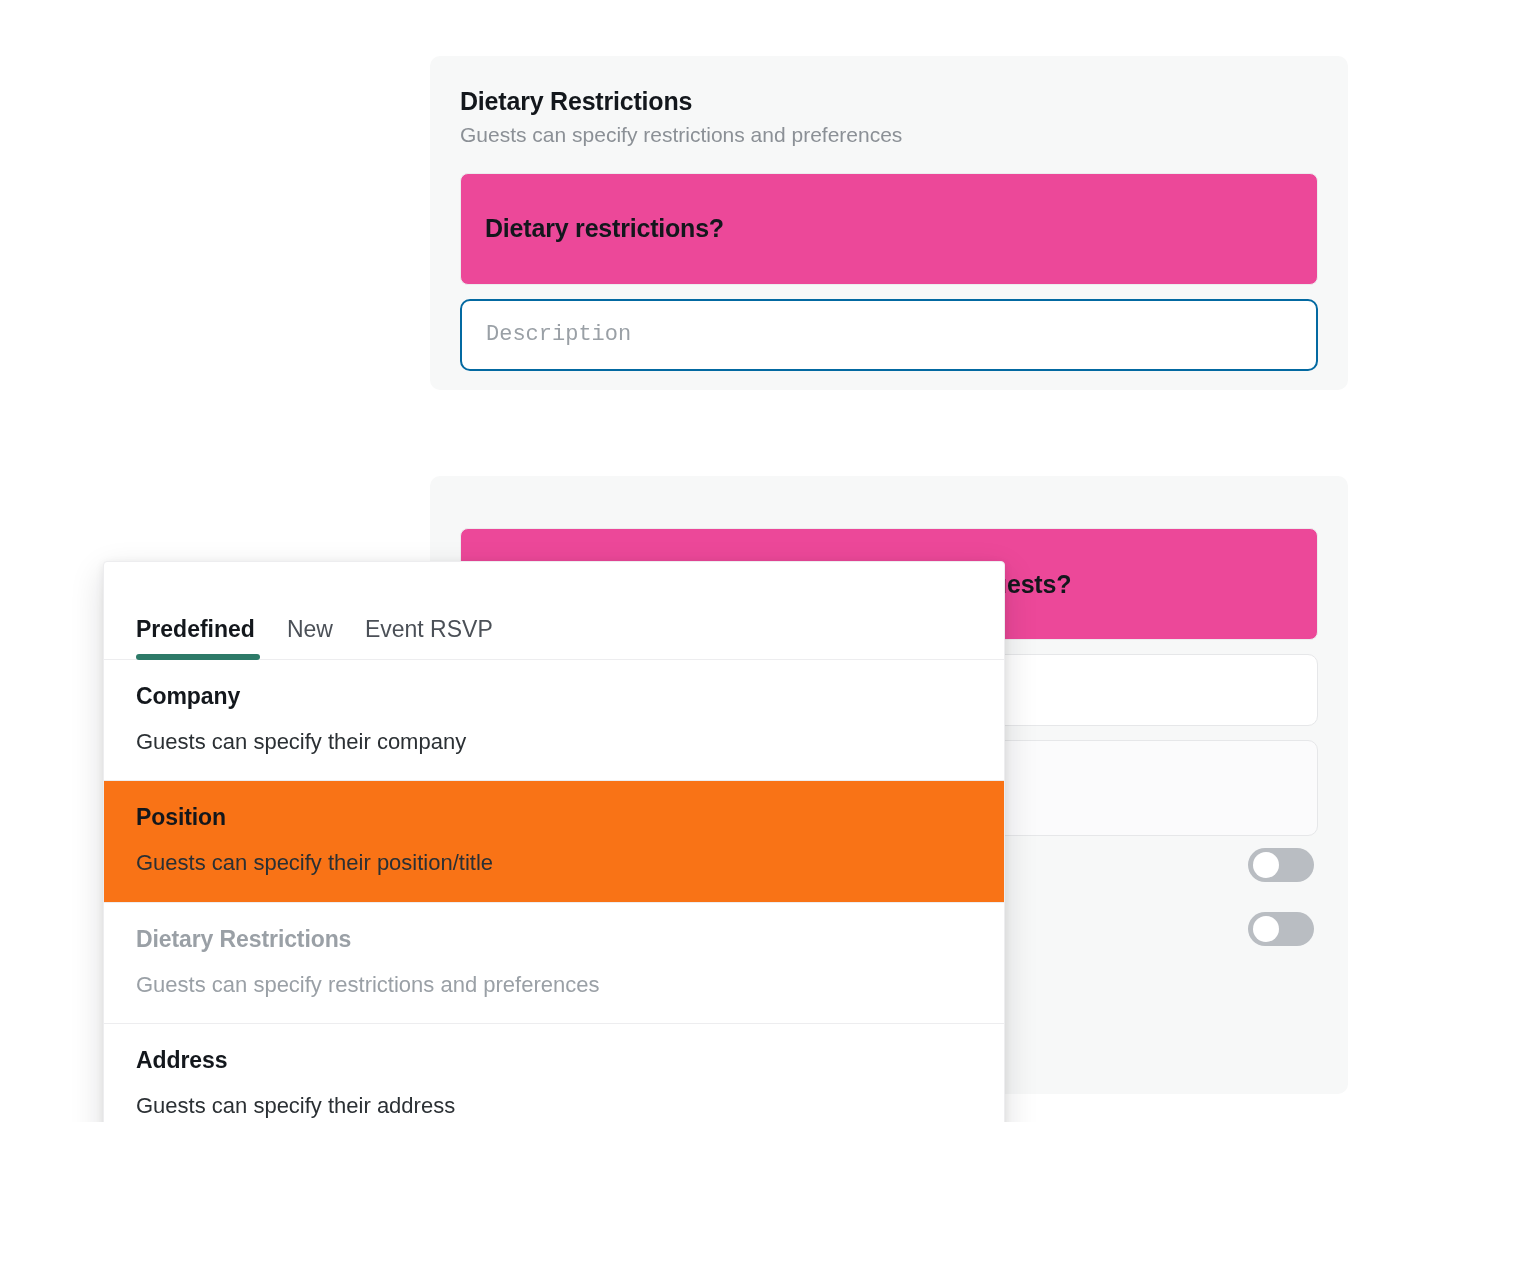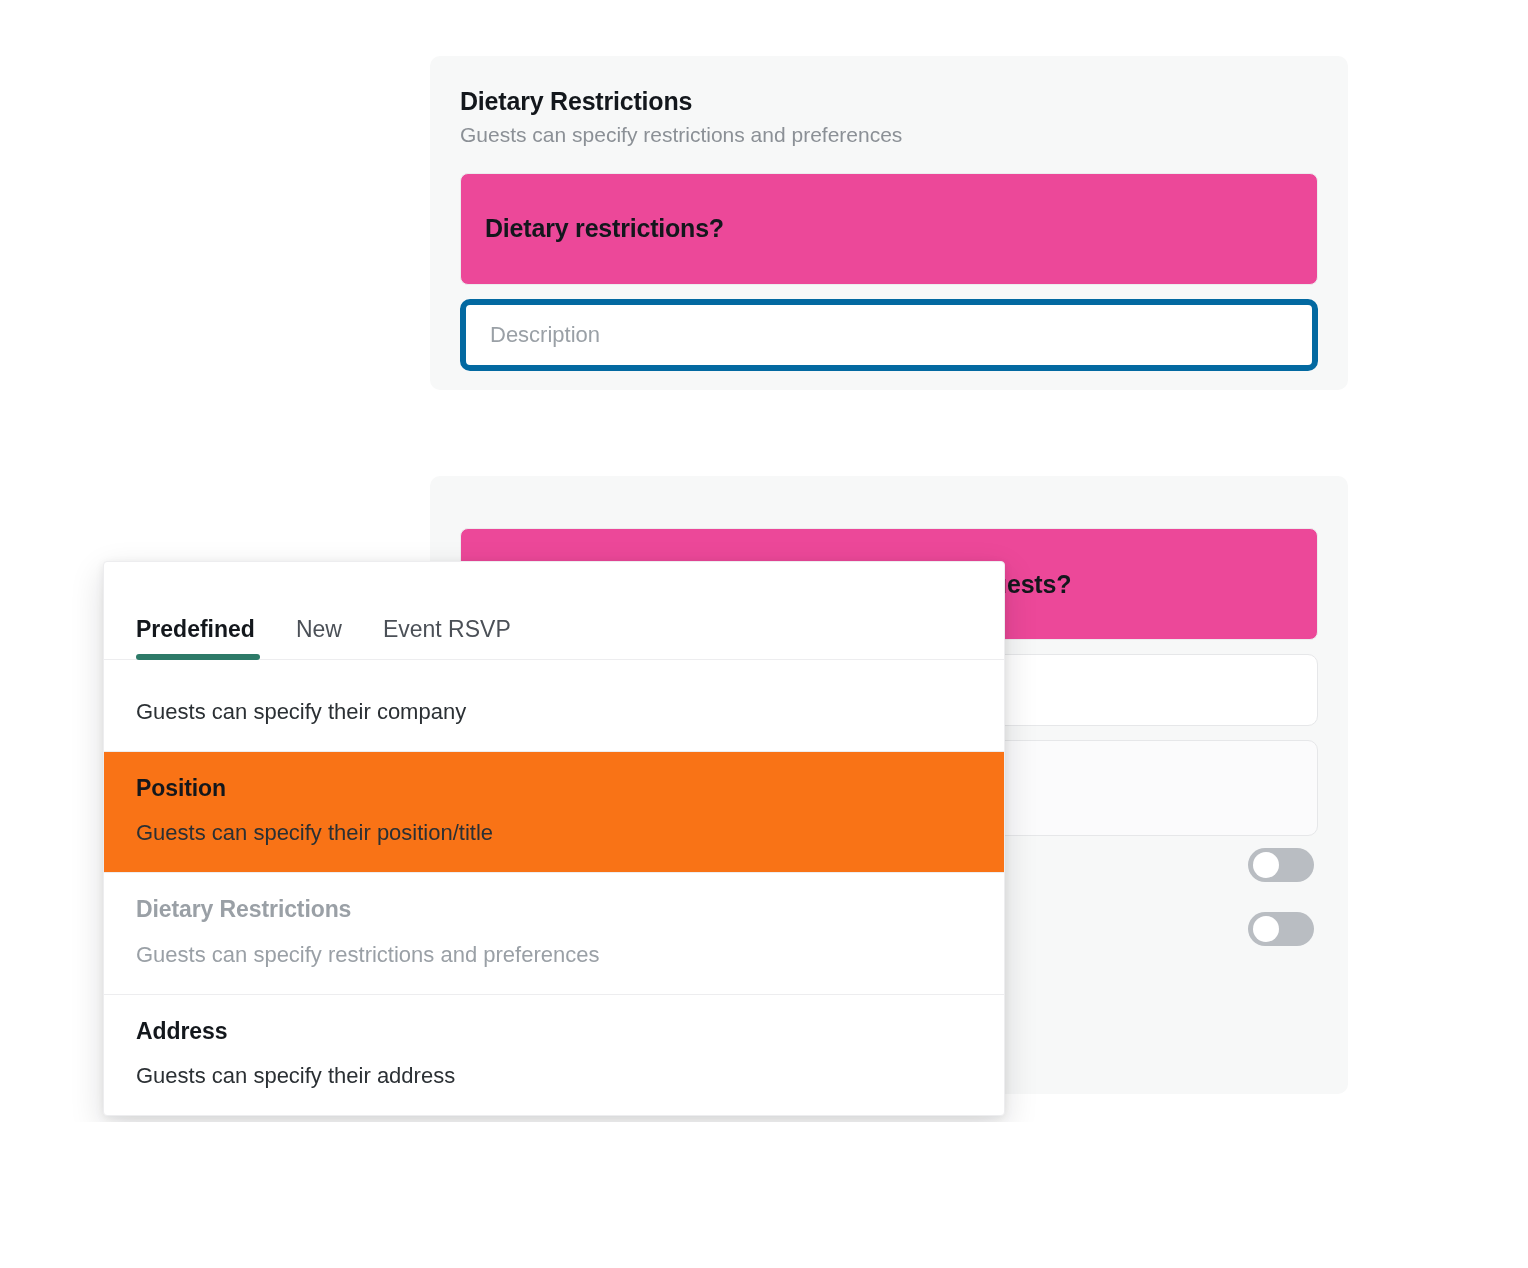--- a/index.html
+++ b/index.html
@@ -64,29 +64,30 @@
     padding: 0 24px;
     box-sizing: border-box;
     font-size: 25px;
     font-weight: bold;
     color: #13171c;
     letter-spacing: -0.2px;
   }
   .field-desc {
     margin-top: 14px;
     background: #ffffff;
-    border: 6px solid #0369a1;
+    border: 2px solid #0369a1;
     border-radius: 10px;
     height: 72px;
     display: flex;
     align-items: center;
     padding: 0 24px;
     box-sizing: border-box;
     font-size: 22px;
     color: #9aa0a6;
+    font-family: Liberation Mono, monospace;
   }
   .field-plain {
     margin-top: 14px;
     background: #ffffff;
     border: 1px solid #e6e7e9;
     border-radius: 10px;
     height: 72px;
     box-sizing: border-box;
   }
   .field-box-tall {
@@ -170,21 +171,21 @@
     background: #ffffff;
     border: 1px solid #ededef;
     border-radius: 4px;
     box-shadow: 0 12px 34px rgba(18,22,27,0.14), 0 2px 8px rgba(18,22,27,0.08);
     box-sizing: border-box;
     overflow: hidden;
   }
   .picker-tabs {
     display: flex;
     align-items: flex-end;
-    gap: 13px;
+    gap: 4px;
     height: 98px;
     padding: 0 32px;
     box-sizing: border-box;
     border-bottom: 1px solid #ededef;
   }
   .picker-tab {
     font-size: 23px;
     color: #4b5057;
     padding: 0 14px 16px 14px;
     position: relative;
@@ -268,20 +269,21 @@
   </div>
 
   <div id="question-picker">
     <div class="picker-tabs">
       <div class="picker-tab active">Predefined</div>
       <div class="picker-tab">New</div>
       <div class="picker-tab">Event RSVP</div>
     </div>
 
     <div class="picker-item">
+      <div class="pi-title">Company</div>
       <div class="pi-sub">Guests can specify their company</div>
     </div>
 
     <div class="picker-item hovered">
       <div class="pi-title">Position</div>
       <div class="pi-sub">Guests can specify their position/title</div>
     </div>
 
     <div class="picker-item disabled">
       <div class="pi-title">Dietary Restrictions</div>

